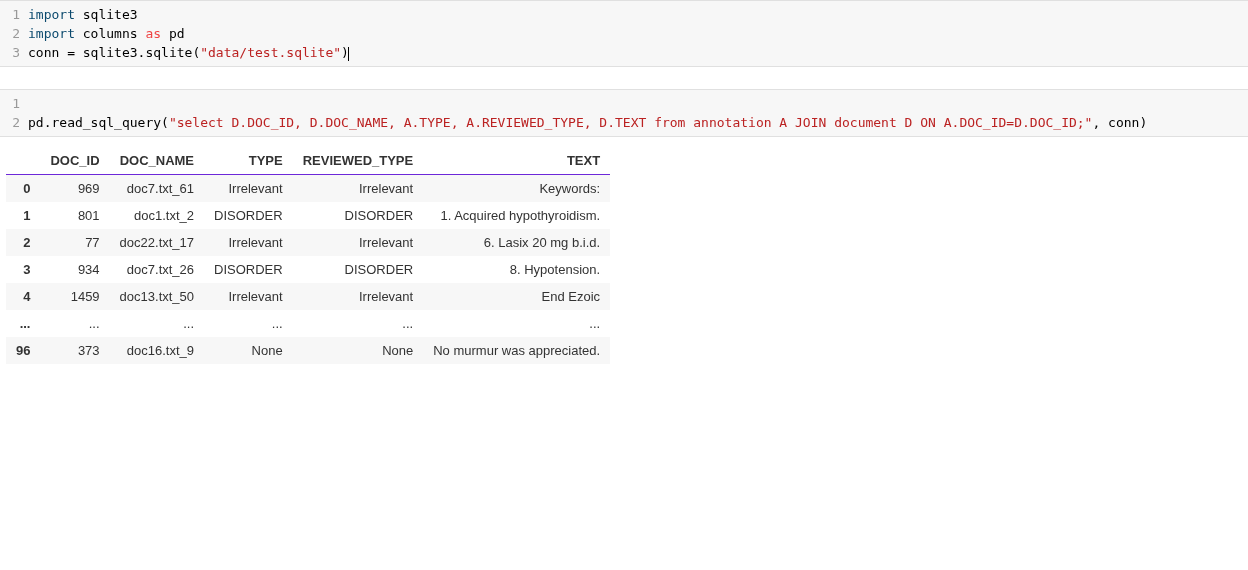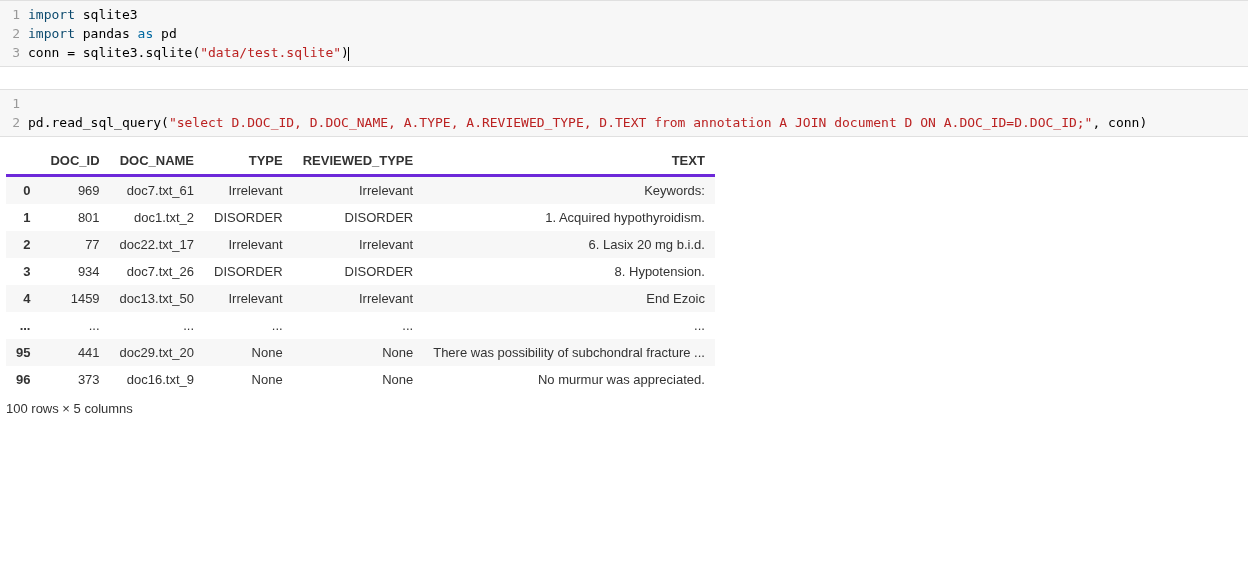--- a/index.html
+++ b/index.html
@@ -28,21 +28,21 @@
   .gutter {
     width: 28px;
     text-align: right;
     padding-right: 8px;
     color: #999;
     user-select: none;
     flex-shrink: 0;
   }
   .code { flex: 1; }
   .k-import { color: #0c4a6e; font-weight: normal; }
-  .k-as     { color: #0369a1; }
+  .k-as     { color: #ef4444; }
   .ident    { color: #000; }
   .str      { color: #bb2222; }
   .paren    { color: #000; }
   .cursor {
     display: inline-block;
     width: 1px;
     height: 14px;
     background: #000;
     vertical-align: middle;
     margin-left: -1px;
@@ -59,39 +59,39 @@
     border: none;
   }
   table.df th, table.df td {
     padding: 6px 10px;
     text-align: right;
     border: none;
     white-space: nowrap;
   }
   table.df thead th {
     font-weight: 700;
-    border-bottom: 3px solid #6d28d9;
+    border-bottom: 1px solid #6d28d9;
   }
   table.df tbody th {
     font-weight: 700;
   }
   table.df tbody tr:nth-child(odd) { background: #f7f7f7; }
   table.df tbody tr:nth-child(even) { background: #fff; }
   .shape-note {
     margin-top: 8px;
     color: #333;
     font-size: 13px;
   }
 </style>
 </head>
 <body>
 
 <div class="code-cell" id="cell1">
     <div class="code-line"><span class="gutter">1</span><span class="code"><span class="k-import">import </span><span class="ident">sqlite3</span></span></div>
-    <div class="code-line"><span class="gutter">2</span><span class="code"><span class="k-import">import </span><span class="ident">pandas </span><span class="k-as">as </span><span class="ident">pd</span></span></div>
+    <div class="code-line"><span class="gutter">2</span><span class="code"><span class="k-import">import </span><span class="ident">columns </span><span class="k-as">as </span><span class="ident">pd</span></span></div>
     <div class="code-line"><span class="gutter">3</span><span class="code"><span class="ident">conn </span><span class="ident">= </span><span class="ident">sqlite3</span><span class="ident">.</span><span class="ident">sqlite</span><span class="paren">(</span><span class="str">"data/test.sqlite"</span><span class="paren">)</span><span class="cursor"></span></span></div>
   </div>
 
 <div class="code-cell" id="cell2">
     <div class="code-line"><span class="gutter">1</span><span class="code"></span></div>
     <div class="code-line"><span class="gutter">2</span><span class="code"><span class="ident">pd</span><span class="ident">.</span><span class="ident">read_sql_query</span><span class="paren">(</span><span class="str">"select D.DOC_ID, D.DOC_NAME, A.TYPE, A.REVIEWED_TYPE, D.TEXT from annotation A JOIN document D ON A.DOC_ID=D.DOC_ID;"</span><span class="ident">, conn</span><span class="paren">)</span></span></div>
   </div>
 
 <div class="df-output">
   <table class="df">
@@ -148,31 +148,22 @@
         </tr>
         <tr>
           <th>...</th>
           <td>...</td>
           <td>...</td>
           <td>...</td>
           <td>...</td>
           <td>...</td>
         </tr>
         <tr>
-          <th>95</th>
-          <td>441</td>
-          <td>doc29.txt_20</td>
-          <td>None</td>
-          <td>None</td>
-          <td>There was possibility of subchondral fracture ...</td>
-        </tr>
-        <tr>
           <th>96</th>
           <td>373</td>
           <td>doc16.txt_9</td>
           <td>None</td>
           <td>None</td>
           <td>No murmur was appreciated.</td>
         </tr>
       </tbody>
   </table>
-  <div class="shape-note">100 rows × 5 columns</div>
 </div>
 
 </body></html>

